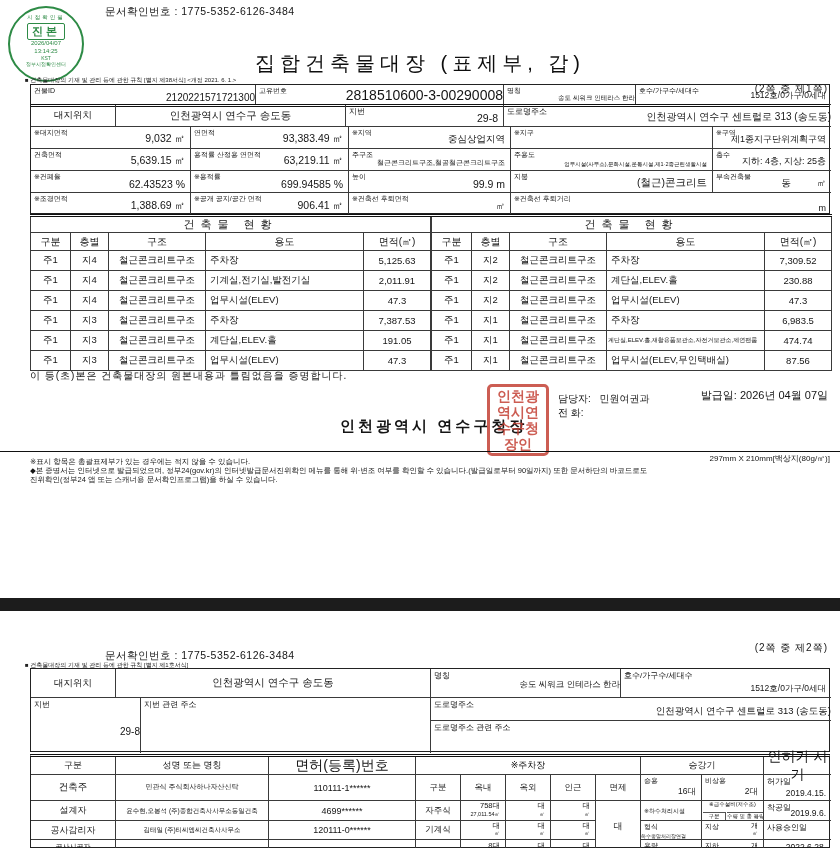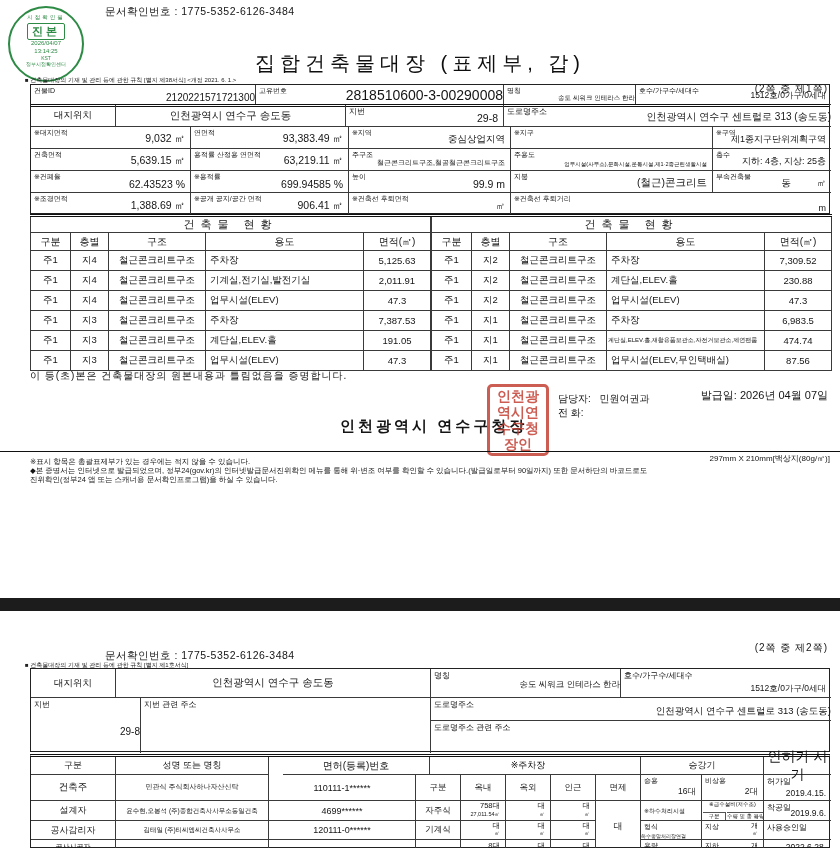--- a/index.html
+++ b/index.html
@@ -349,21 +349,21 @@
     </div>
     <div class="abs cl nr nb" style="left:400px;top:52px;width:400px;height:32px">
       <span class="lbl md">도로명주소 관련 주소</span>
     </div>
   </div>
 
   <div class="abs box" style="left:30px;top:754px;width:800px;height:94px;border-top:3px double #111">
 
     <div class="abs cl cen" style="left:0;top:0;width:85px;height:18px;font-size:9px">구분</div>
     <div class="abs cl cen" style="left:85px;top:0;width:153px;height:18px;font-size:9px">성명 또는 명칭</div>
-    <div class="abs cl cen" style="left:252px;top:0;width:147px;height:18px;font-size:10px">면허(등록)번호</div>
+    <div class="abs cl cen" style="left:238px;top:0;width:147px;height:18px;font-size:14px">면허(등록)번호</div>
     <div class="abs cl cen" style="left:385px;top:0;width:225px;height:18px;font-size:9px">※주차장</div>
     <div class="abs cl cen" style="left:610px;top:0;width:123px;height:18px;font-size:9px">승강기</div>
     <div class="abs cl cen nr" style="left:733px;top:0;width:67px;height:18px;font-size:14px">인허가 시기</div>
 
     <div class="abs cl cen" style="left:0;top:18px;width:85px;height:26px;font-size:9.5px">건축주</div>
     <div class="abs cl cen" style="left:85px;top:18px;width:153px;height:26px;font-size:7px;white-space:normal;line-height:1.2">민관식 주식회사하나자산신탁</div>
     <div class="abs cl cen" style="left:238px;top:18px;width:147px;height:26px;font-size:9px">110111-1******</div>
     <div class="abs cl cen" style="left:385px;top:18px;width:45px;height:26px;font-size:8.5px">구분</div>
     <div class="abs cl cen" style="left:430px;top:18px;width:45px;height:26px;font-size:8.5px">옥내</div>
     <div class="abs cl cen" style="left:475px;top:18px;width:45px;height:26px;font-size:8.5px">옥외</div>

